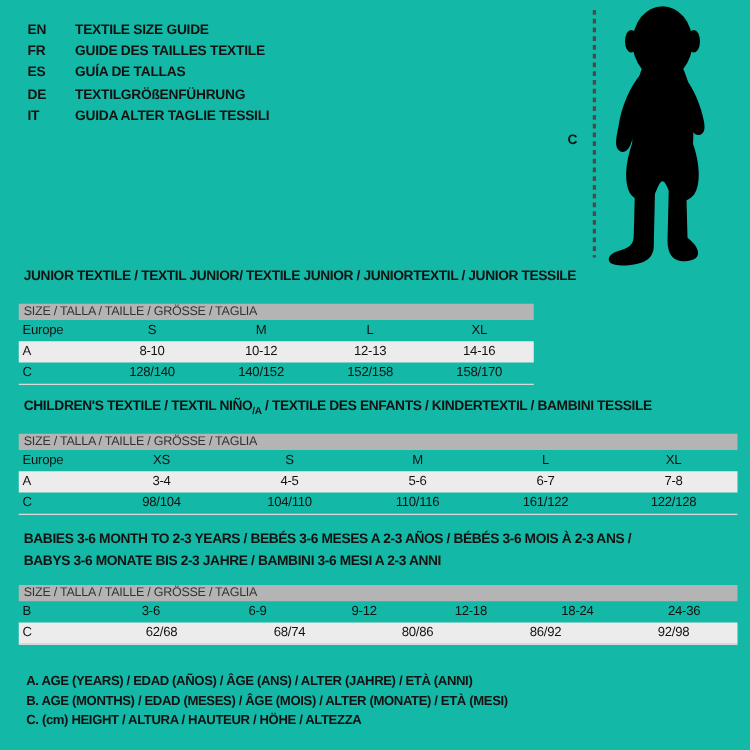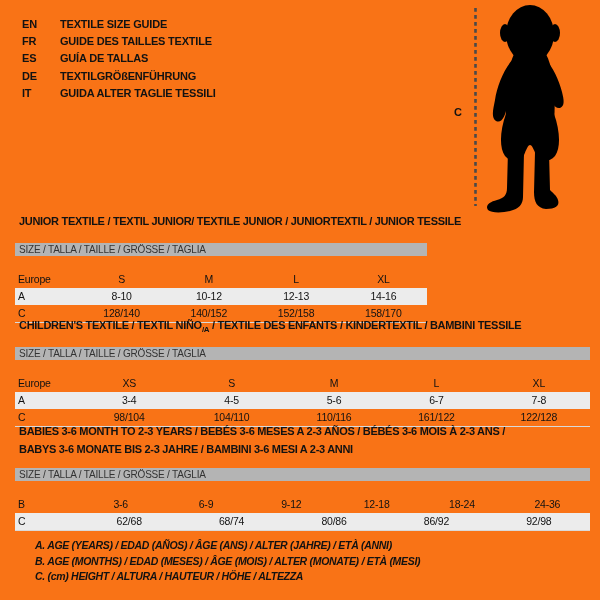--- a/index.html
+++ b/index.html
@@ -1,48 +1,48 @@
 <!DOCTYPE html>
 <html><head>
 <meta charset="utf-8">
 <style>
   html,body{margin:0;padding:0;}
   body{
     width:600px;height:600px;background:#ffffff;
     font-family:"Liberation Sans", sans-serif;color:#121212;
   }
-  .page{position:relative;width:600px;height:600px;overflow:hidden;background:#f97316;}
+  .page{position:relative;width:600px;height:600px;overflow:hidden;background:#14b8a6;}
 
   
   .langs{position:absolute;left:22px;top:15px;}
   .lang-row{display:flex;height:17.3px;align-items:center;
     font-weight:bold;font-size:11px;letter-spacing:-0.2px;white-space:nowrap;}
   .lang-code{width:38px;flex:0 0 38px;}
 
   
   .figure-svg{position:absolute;left:440px;top:0;}
   .c-label{position:absolute;left:454px;top:106px;font-size:11px;font-weight:bold;}
 
   
   .sec-heading{position:absolute;left:19px;font-weight:bold;font-size:11px;
     letter-spacing:-0.3px;white-space:nowrap;}
   .subscript{font-size:8px;position:relative;top:2.5px;}
 
   
   .stable{position:absolute;left:15px;}
   .tbar{height:13px;line-height:13px;background:#b4b4b4;color:#333333;
     font-size:10px;letter-spacing:-0.2px;padding-left:4px;}
-  .rows{border-bottom:1px solid #d9d9d9;margin-top:15px;}
+  .rows{border-bottom:1px solid #d9d9d9;}
   .trow{display:flex;height:17px;line-height:17px;font-size:10.5px;letter-spacing:-0.2px;}
   .rows .trow:nth-child(even){background:#ececec;}
   .tlabel{flex:0 0 60px;width:60px;padding-left:3px;}
   .tcell{flex:1;text-align:center;}
 
   
-  .legend{position:absolute;left:35px;top:538px;font-style:italic;}
+  .legend{position:absolute;left:21px;top:538px;}
   .legend-line{height:15.6px;line-height:15.6px;font-weight:bold;font-size:10.5px;
     letter-spacing:-0.3px;white-space:nowrap;}
 </style>
 </head>
 <body>
 
 <div class="page">
 
   <div class="langs">
     <div class="lang-row">

